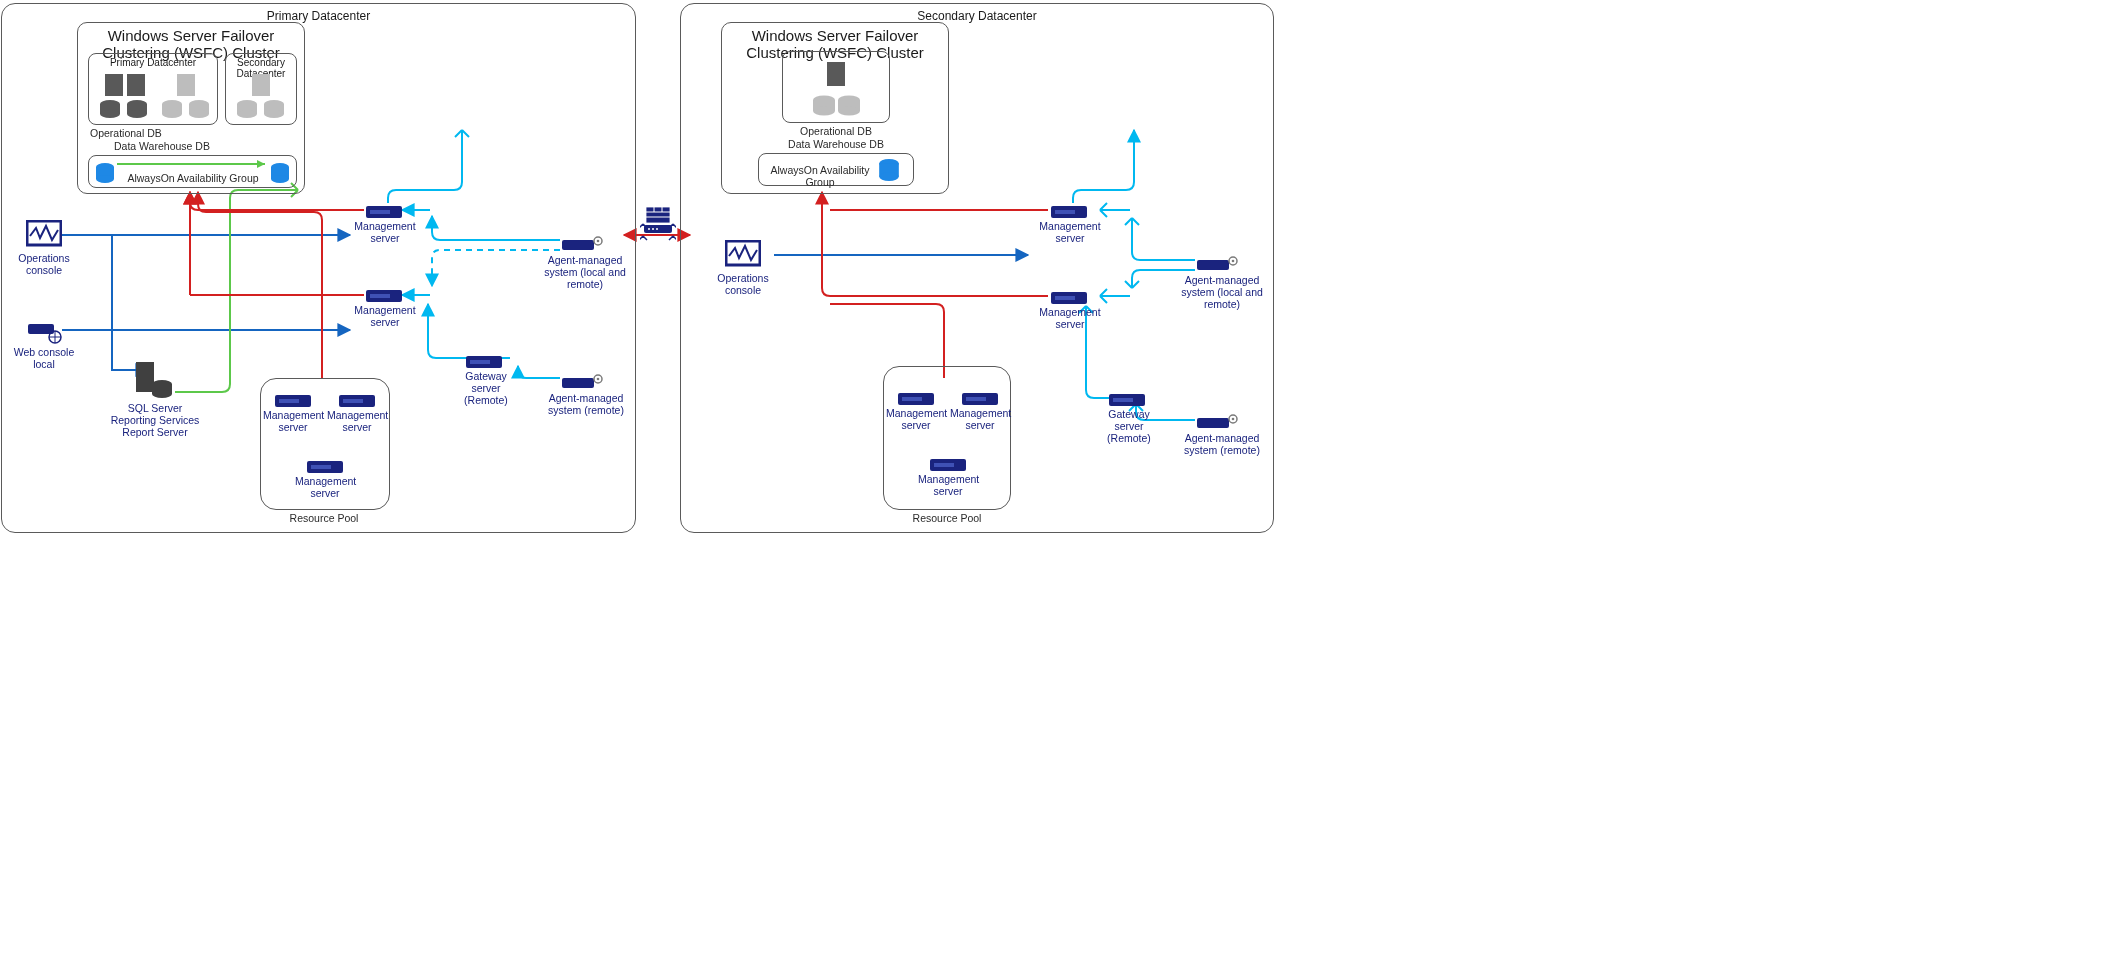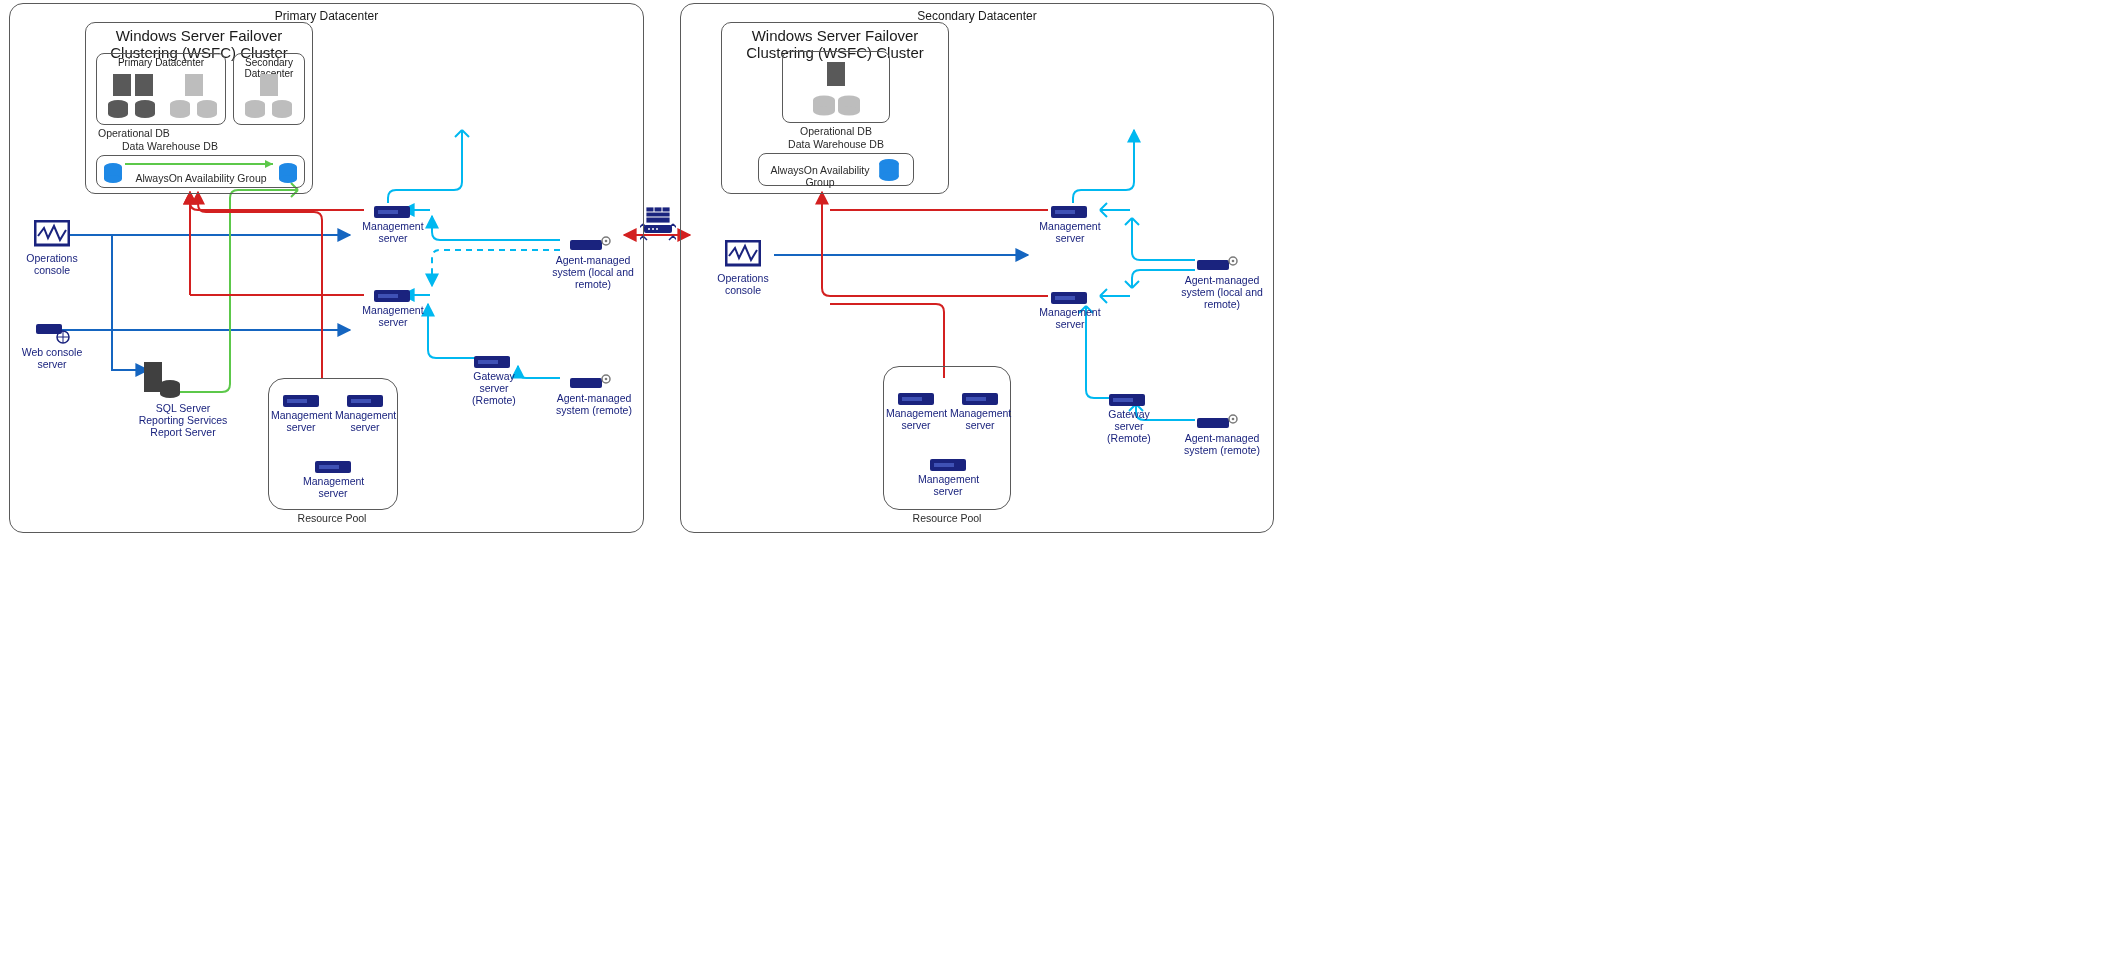--- a/index.html
+++ b/index.html
@@ -77,21 +77,21 @@
       <line x1="6" y1="12" x2="30" y2="12" stroke="#fff"></line>
 <line x1="14" y1="2" x2="14" y2="7" stroke="#fff"></line>
       <line x1="22" y1="2" x2="22" y2="7" stroke="#fff"></line>
 <rect x="4" y="20" width="28" height="8" rx="2" fill="#1a237e"></rect>
 <circle cx="9" cy="24" r="1" fill="#fff"></circle>
       <circle cx="13" cy="24" r="1" fill="#fff"></circle>
       <circle cx="17" cy="24" r="1" fill="#fff"></circle>
 <path d="M3 19 L7 23 M3 19 L-1 23 M33 19 L29 23 M33 19 L37 23 M3 31 L-1 35 M3 31 L7 35 M33 31 L37 35 M33 31 L29 35" stroke="#1a237e" stroke-width="1.5"></path>
 </svg>
 
-<div class="dc" style="left:9px;top:3px;width:635px;height:530px;">
+<div class="dc" style="left:1px;top:3px;width:635px;height:530px;">
 <div class="dc-title">Primary Datacenter</div>
 
 <div class="wsfc" style="left:75px;top:18px;width:228px;height:172px;">
 <div class="wsfc-title">Windows Server Failover Clustering (WSFC) Cluster</div>
 <div class="inner-cell" style="left:10px;top:30px;width:130px;height:72px;">
 <div class="inner-title">Primary Datacenter</div>
 <svg style="position:absolute;left:8px;top:18px;width:55px;height:48px;" viewBox="0 0 55 48">
 <rect x="8" y="2" width="18" height="22" fill="#595959"></rect>
             <rect x="30" y="2" width="18" height="22" fill="#595959"></rect>
 <ellipse cx="13" cy="32" rx="10" ry="4" fill="#595959"></ellipse>
@@ -149,29 +149,29 @@
         <path d="M4 16 L10 8 L14 18 L20 6 L26 20 L32 10" stroke="#1a237e" stroke-width="2" fill="none"></path>
       </svg>
 <div class="lbl" style="left:10px;top:248px;width:64px;">Operations console</div>
 
 <svg class="icon" style="left:26px;top:320px;width:34px;height:20px;" viewBox="0 0 34 20">
         <rect x="0" y="0" width="26" height="10" rx="2" fill="#1a237e"></rect>
         <circle cx="27" cy="13" r="6" fill="none" stroke="#1a237e" stroke-width="1.5"></circle>
         <line x1="21" y1="13" x2="33" y2="13" stroke="#1a237e"></line>
         <line x1="27" y1="7" x2="27" y2="19" stroke="#1a237e"></line>
       </svg>
-<div class="lbl" style="left:10px;top:342px;width:64px;">Web console server</div>
+<div class="lbl" style="left:10px;top:342px;width:64px;">Web console local</div>
 
 <svg class="icon" style="left:128px;top:356px;width:44px;height:40px;" viewBox="0 0 44 40">
         <rect x="6" y="2" width="18" height="30" fill="#404040"></rect>
         <ellipse cx="32" cy="24" rx="10" ry="4" fill="#404040"></ellipse>
         <rect x="22" y="24" width="20" height="10" fill="#404040"></rect>
         <ellipse cx="32" cy="34" rx="10" ry="4" fill="#404040"></ellipse>
       </svg>
-<div class="lbl" style="left:108px;top:398px;width:90px;white-space:pre-line;margin-left:20px;">SQL Server
+<div class="lbl" style="left:108px;top:398px;width:90px;white-space:pre-line;">SQL Server
 Reporting Services
 Report Server</div>
 
 <svg class="icon" style="left:364px;top:202px;width:36px;height:12px;" viewBox="0 0 36 12">
         <rect x="0" y="0" width="36" height="12" rx="2" fill="#1a237e"></rect>
         <rect x="4" y="4" width="20" height="4" fill="#3f51b5"></rect>
       </svg>
 <div class="lbl" style="left:350px;top:216px;width:66px;">Management server</div>
 <svg class="icon" style="left:364px;top:286px;width:36px;height:12px;" viewBox="0 0 36 12">
         <rect x="0" y="0" width="36" height="12" rx="2" fill="#1a237e"></rect>

